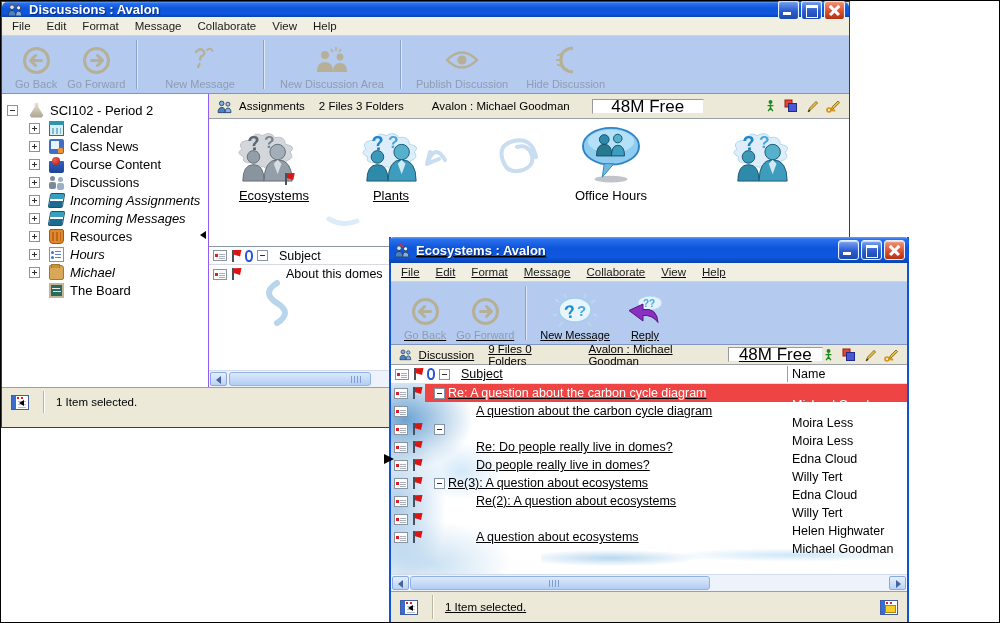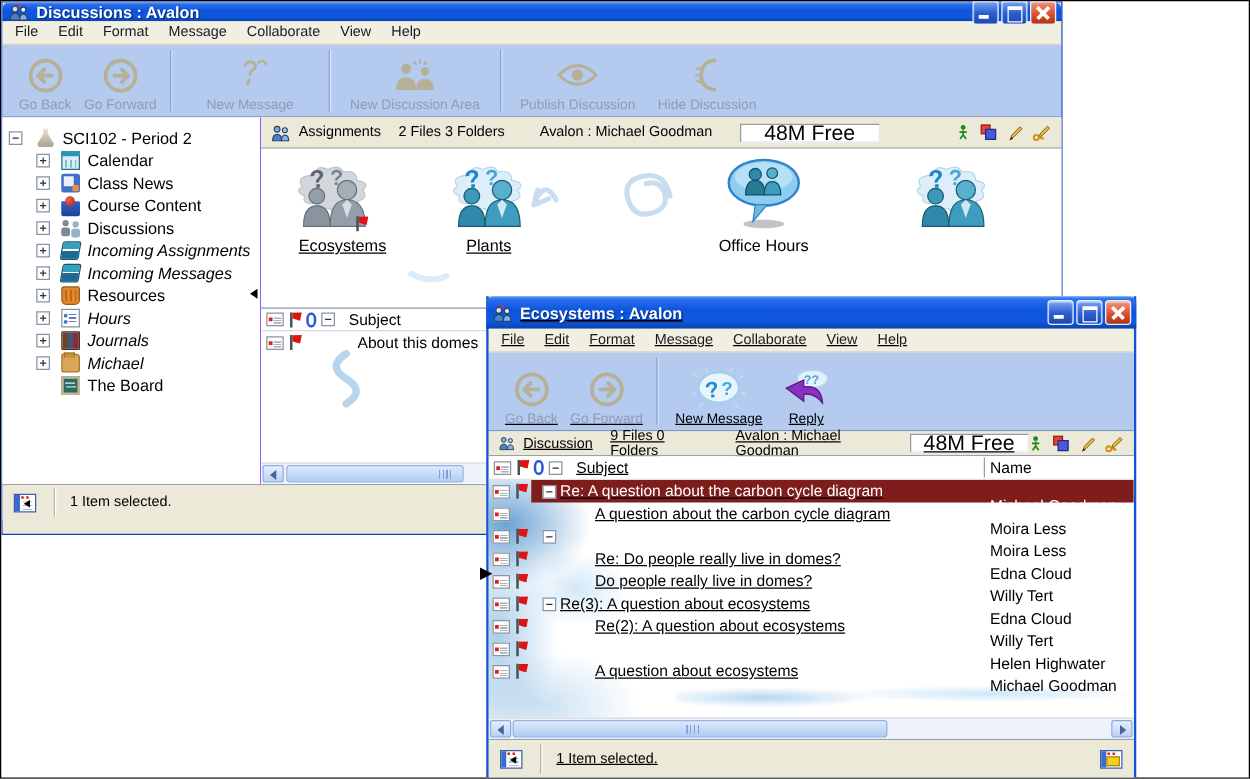--- a/index.html
+++ b/index.html
@@ -146,21 +146,21 @@
   .eh .subj-h{font-size:12.5px;margin-left:7px;}
   .eh .name-h{font-size:12.5px;position:absolute;left:401px;}
   .lrow{height:18px;display:flex;align-items:stretch;font-size:12.5px;position:relative;}
   .gutter{width:34px;flex:none;display:flex;align-items:center;padding-left:3px;gap:4px;}
   .rowmain{flex:1;display:flex;align-items:center;position:relative;}
   .ind{flex:none;width:calc(var(--ind,0) * 28px + 9px);}
   .rexp{width:11px;height:11px;border:1px solid #8694a6;background:#fff;position:relative;flex:none;margin-right:3px;}
   .rexp::before{content:"";position:absolute;left:2px;top:4px;width:5px;height:1px;background:#303030;}
   .subj{white-space:nowrap;}
   .nm{position:absolute;left:367px;white-space:nowrap;margin-top:24px;}
-  .lrow.selected .rowmain{background:#7f1d1d;color:#fff;}
+  .lrow.selected .rowmain{background:#ef4444;color:#fff;}
   .filler{height:27px;position:relative;}
 
   #ecowin .hscroll .sb-thumb{left:19px;width:300px;}
   #ecowin .hscroll .sb-thumb::after{left:138px;}
   #mainwin .hscroll{position:absolute;left:0;right:0;bottom:0;}
   #mainwin .hscroll .sb-thumb{left:20px;width:142px;}
   #mainwin .hscroll .sb-thumb::after{right:8px;}
 
   
   .doodle{position:absolute;pointer-events:none;}
@@ -310,25 +310,20 @@
               <span class="ti ic-resources"></span>
               <span class="tlabel">Resources</span>
             </div>
 
             <div class="trow italic">
               <span class="texp plus"></span>
               <span class="ti ic-roster"></span>
               <span class="tlabel">Hours</span>
             </div>
 
-            <div class="trow italic">
-              <span class="texp plus"></span>
-              <span class="ti ic-journals"></span>
-              <span class="tlabel">Journals</span>
-            </div>
 
             <div class="trow italic">
               <span class="texp plus"></span>
               <span class="ti ic-projects"></span>
               <span class="tlabel">Michael</span>
             </div>
 
             <div class="trow">
               <span class="texp plus" style="visibility: hidden;"></span>
               <span class="ti ic-the-board"></span>

